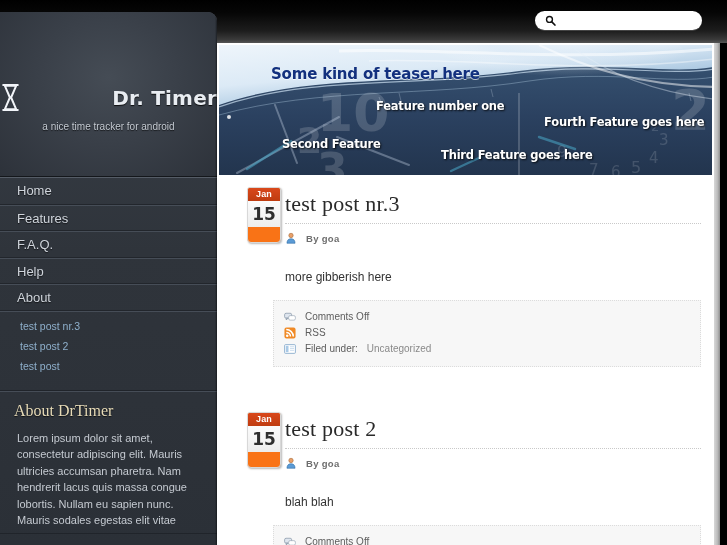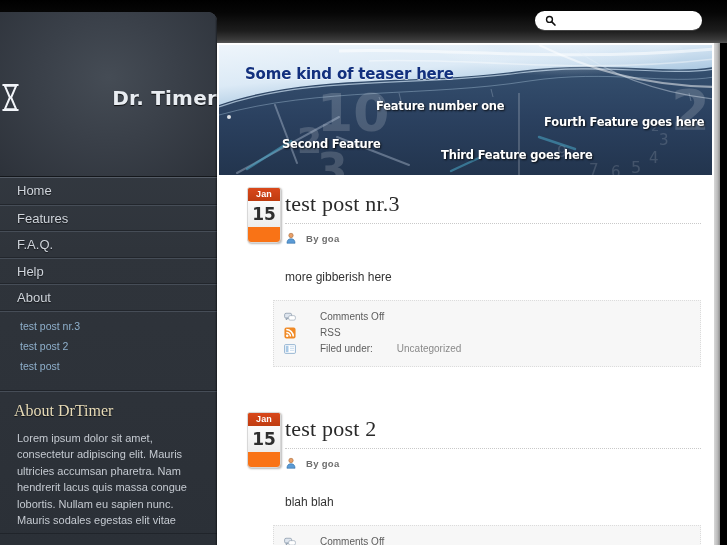--- a/index.html
+++ b/index.html
@@ -154,21 +154,21 @@
     position: absolute; left: 218px; top: 44px;
     width: 495px; height: 132px;
     border: 1px solid #ffffff;
     overflow: hidden;
     z-index: 7;
     background: #2b3d55;
   }
   .banner-img { position: absolute; inset: 0; overflow: hidden; }
   .banner-text { position: absolute; inset: 0; }
   .teaser {
-    position: absolute; left: 26px; top: 20px;
+    position: absolute; left: 52px; top: 20px;
     font-family: "DejaVu Sans", sans-serif;
     font-weight: bold; font-size: 15px;
     color: #12307e;
     letter-spacing: -0.2px;
     text-shadow: 0 1px 0 rgba(255,255,255,0.65);
   }
   .feat {
     position: absolute;
     font-family: "DejaVu Sans", sans-serif;
     font-weight: bold; font-size: 11.5px;
@@ -238,21 +238,21 @@
     margin-left: 67px; margin-top: 26px;
     font-size: 12px; color: #333;
   }
   .metabox {
     margin: 16px 12px 0 55px;
     background: #f7f7f7;
     border: 1px dotted #dcdcdc;
     padding: 8px 10px 9px 10px;
   }
   .meta-row {
-    display: flex; align-items: center; gap: 24px;
+    display: flex; align-items: center; gap: 9px;
     font-size: 10px; color: #6a6a6a;
     line-height: 15px;
     margin-bottom: 1px;
     text-align: center;
   }
   .meta-label { color: #5d5d5d; }
   .meta-value { color: #8a8a8a; }
   .mi { width: 12px; height: 12px; flex: 0 0 auto; display:block; }
   .post-gap { height: 40px; }
 </style>
@@ -460,20 +460,21 @@
     <div class="brand">
       <div class="brand-row">
         <span>
           <svg class="hourglass" viewBox="0 0 20 26">
             <path d="M3,1 L17,1 M3,25 L17,25" stroke="#f2f5f9" stroke-width="2" stroke-linecap="round"></path>
             <path d="M4.5,1.6 L15.5,1.6 L10.6,13 L15.5,24.4 L4.5,24.4 L9.4,13 Z" fill="none" stroke="#f2f5f9" stroke-width="1.9" stroke-linejoin="round"></path>
           </svg>
         </span>
         <span class="brand-title">Dr. Timer</span>
       </div>
+      <div class="brand-tag">a nice time tracker for android</div>
     </div>
 
     <nav class="nav">
       <div class="nav-item">Home</div>
       <div class="nav-item">Features</div>
       <div class="nav-item">F.A.Q.</div>
       <div class="nav-item">Help</div>
       <div class="nav-item">About</div>
     </nav>
 

